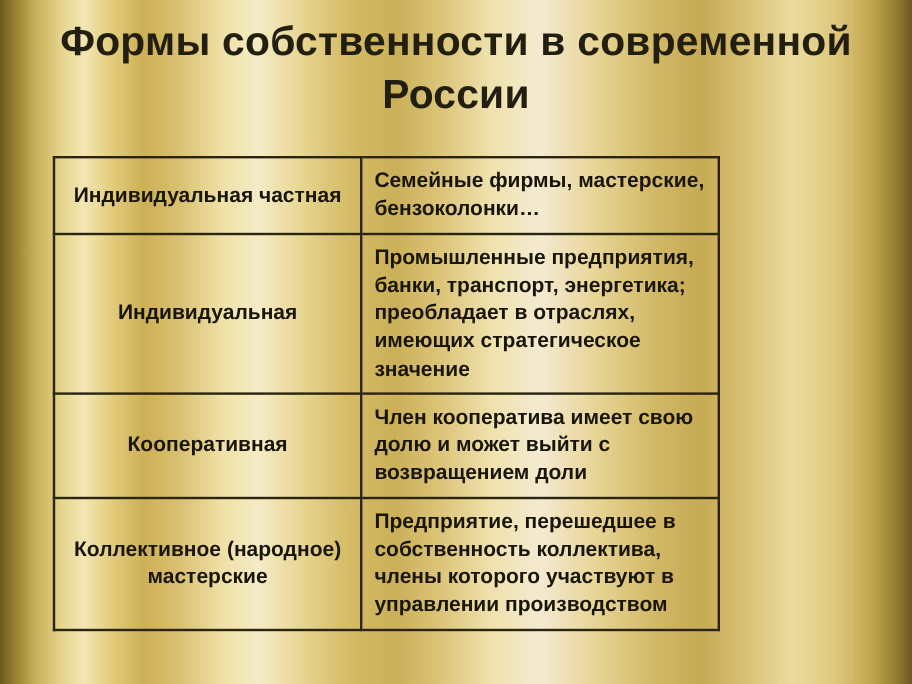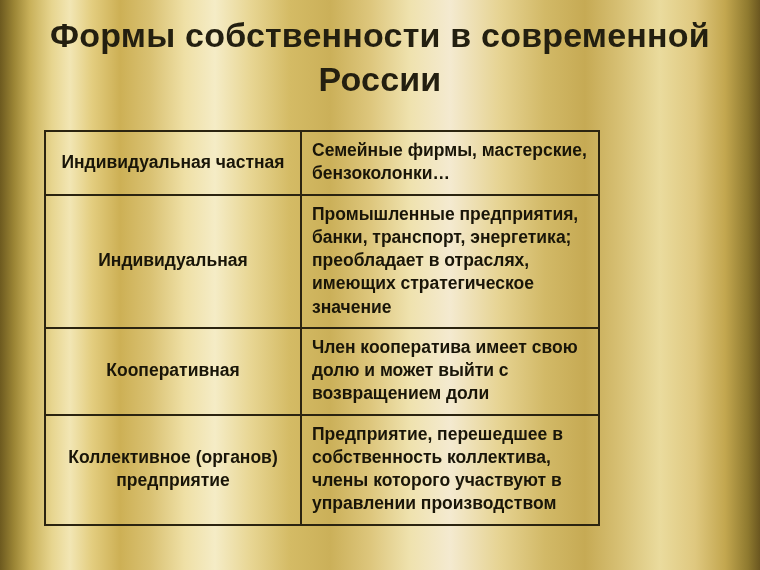--- a/index.html
+++ b/index.html
@@ -103,20 +103,20 @@
         </tr>
         <tr>
           <td class="cell-name">Индивидуальная</td>
           <td class="cell-desc">Промышленные предприятия, банки, транспорт, энергетика; преобладает в отраслях, имеющих стратегическое значение</td>
         </tr>
         <tr>
           <td class="cell-name">Кооперативная</td>
           <td class="cell-desc">Член кооператива имеет свою долю и может выйти с возвращением доли</td>
         </tr>
         <tr>
-          <td class="cell-name">Коллективное (органов) предприятие</td>
+          <td class="cell-name">Коллективное (народное) мастерские</td>
           <td class="cell-desc">Предприятие, перешедшее в собственность коллектива, члены которого участвуют в управлении производством</td>
         </tr>
       </tbody>
     </table>
   </div>
 
 </div>
 
 </body></html>

